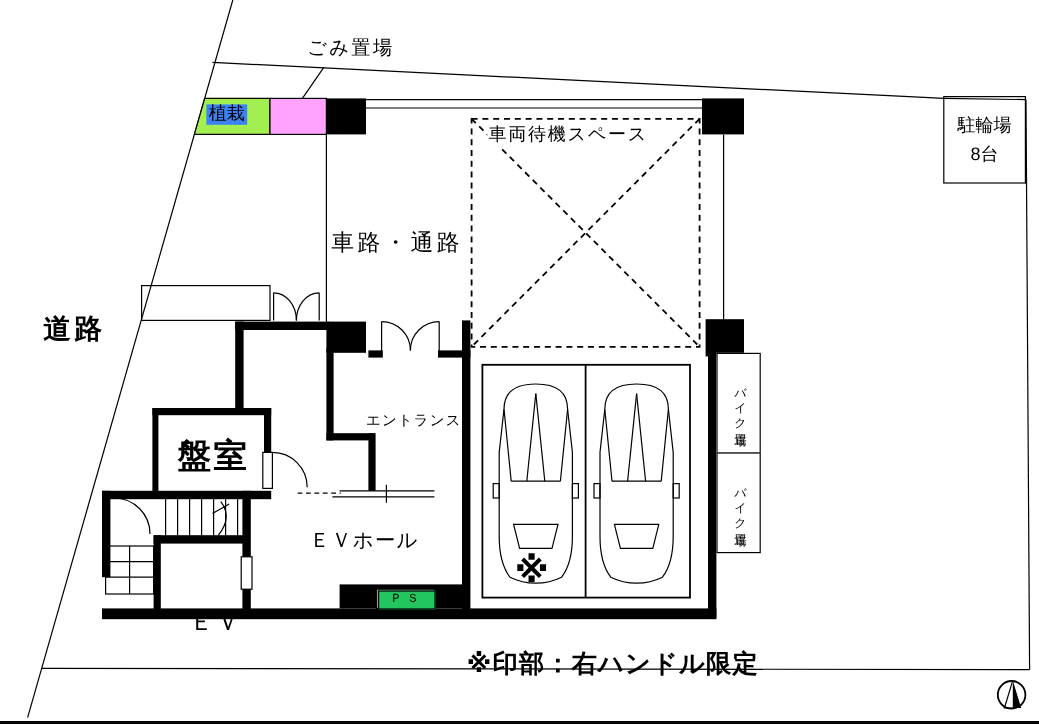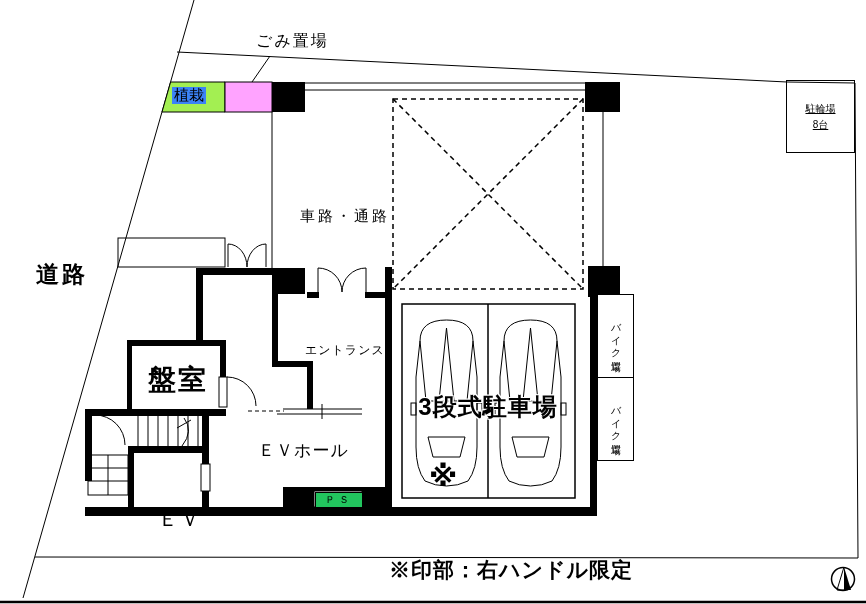--- a/index.html
+++ b/index.html
@@ -5,26 +5,26 @@
   html,body{margin:0;padding:0;background:#fff;}
   #plan-root{
     position:relative;width:866px;height:604px;background:#fff;overflow:hidden;
     font-family:"Liberation Sans","DejaVu Sans",sans-serif;color:#000;
   }
   #linework{position:absolute;left:0;top:0;}
   .lbl{position:absolute;white-space:nowrap;line-height:1.1;}
   .lbl-road{left:16px;top:262px;font-size:23px;font-weight:bold;letter-spacing:3px;margin-left:20px;}
   .lbl-garbage{left:256px;top:32px;font-size:16px;letter-spacing:2px;text-align:center;}
   .lbl-planting{left:172px;top:87px;font-size:15px;background:#3b82f6;padding:0 2px;}
-  .lbl-driveway{left:300px;top:193px;font-size:15px;letter-spacing:3px;margin-top:15px;}
+  .lbl-driveway{left:276px;top:193px;font-size:19px;letter-spacing:3px;}
   .lbl-waiting{left:406px;top:105px;font-size:15px;letter-spacing:1.5px;background:#fff;padding:0 1px;}
   .box-bicycle8{
     position:absolute;left:786px;top:80px;width:67px;height:71px;border:1px solid #000;
     display:flex;flex-direction:column;align-items:center;justify-content:center;
-    font-size:10px;line-height:1.6;text-align:center;text-decoration:underline;
+    font-size:15px;line-height:1.6;text-align:center;
   }
   .box-bike{
     position:absolute;left:597px;width:35px;height:82px;border:1px solid #000;background:#fff;
     display:flex;align-items:center;justify-content:center;
     writing-mode:vertical-rl;text-orientation:upright;font-size:10px;letter-spacing:1px;
   }
   .box-bike-upper{top:294px;}
   .box-bike-lower{top:377px;}
   .lbl-parking3{
     left:400px;top:394px;width:176px;text-align:center;font-size:24px;font-weight:bold;letter-spacing:1px;
@@ -36,21 +36,21 @@
   .lbl-evhall{left:258px;top:442px;font-size:17px;letter-spacing:1px;}
   .lbl-ev{left:158px;top:468px;font-size:20px;letter-spacing:2px;margin-top:40px;}
   .lbl-ps{
     left:315px;top:492px;width:46px;height:14px;background:#22c55e;border:1px solid #000;
     font-size:10px;text-align:center;line-height:14px;letter-spacing:4px;
   }
   .box-bicycle28{
     position:absolute;left:627px;top:478px;width:230px;height:80px;border:1px solid #000;
     display:flex;align-items:center;justify-content:center;font-size:15px;letter-spacing:1px;
   }
-  .lbl-note{left:389px;top:559px;font-size:21px;font-weight:bold;letter-spacing:1px;font-family:Liberation Serif, serif;}
+  .lbl-note{left:389px;top:542px;font-size:21px;font-weight:bold;letter-spacing:1px;}
 </style>
 </head>
 <body>
 
 <div id="plan-root">
 
   <svg id="linework" width="866" height="604" viewBox="0 0 866 604">
 
     <g stroke="#000" stroke-width="1" fill="none">
       <line x1="194" y1="0" x2="23" y2="598"></line>
@@ -190,30 +190,30 @@
       <circle cx="843" cy="579" r="11.5" fill="none" stroke="#000" stroke-width="1.5"></circle>
       <path d="M844,567 L851,590 L844,590 Z" fill="#000"></path>
       <path d="M844,567 L837,590 L844,590" fill="none" stroke="#000" stroke-width="1"></path>
     </g>
   </svg>
 
   <span class="lbl lbl-road">道路</span>
   <span class="lbl lbl-garbage">ごみ置場</span>
   <span class="lbl lbl-planting">植栽</span>
   <span class="lbl lbl-driveway">車路・通路</span>
+  <span class="lbl lbl-waiting">車両待機スペース</span>
 
   <div class="box-bicycle8">
     <span>駐輪場</span>
     <span>8台</span>
   </div>
 
   <div class="box-bike box-bike-upper">バイク置場</div>
   <div class="box-bike box-bike-lower">バイク置場</div>
 
-  <span class="lbl lbl-parking3">3段式駐車場</span>
   <span class="lbl lbl-asterisk">※</span>
 
   <span class="lbl lbl-entrance">エントランス</span>
   <span class="lbl lbl-panel">盤室</span>
   <span class="lbl lbl-evhall">ＥＶホール</span>
   <span class="lbl lbl-ev">ＥＶ</span>
   <span class="lbl lbl-ps">ＰＳ</span>
 
 
   <span class="lbl lbl-note">※印部：右ハンドル限定</span>

